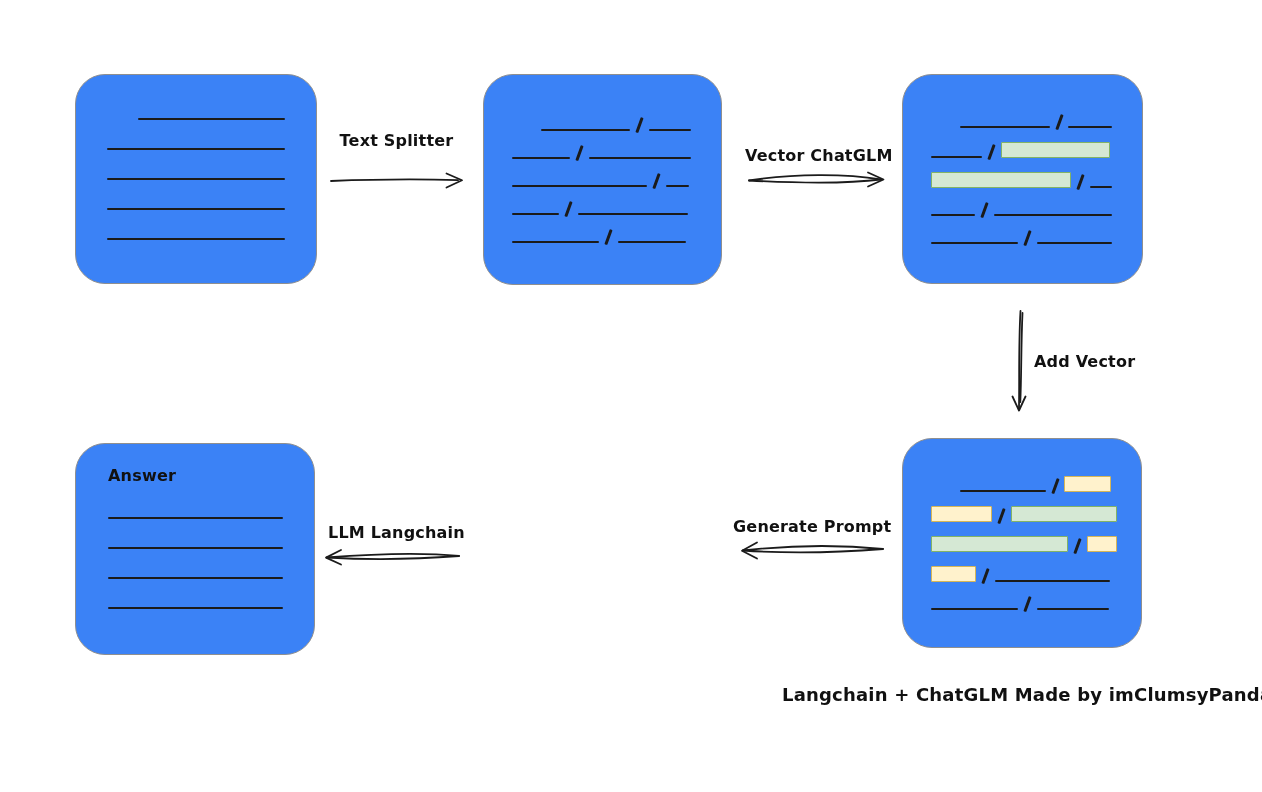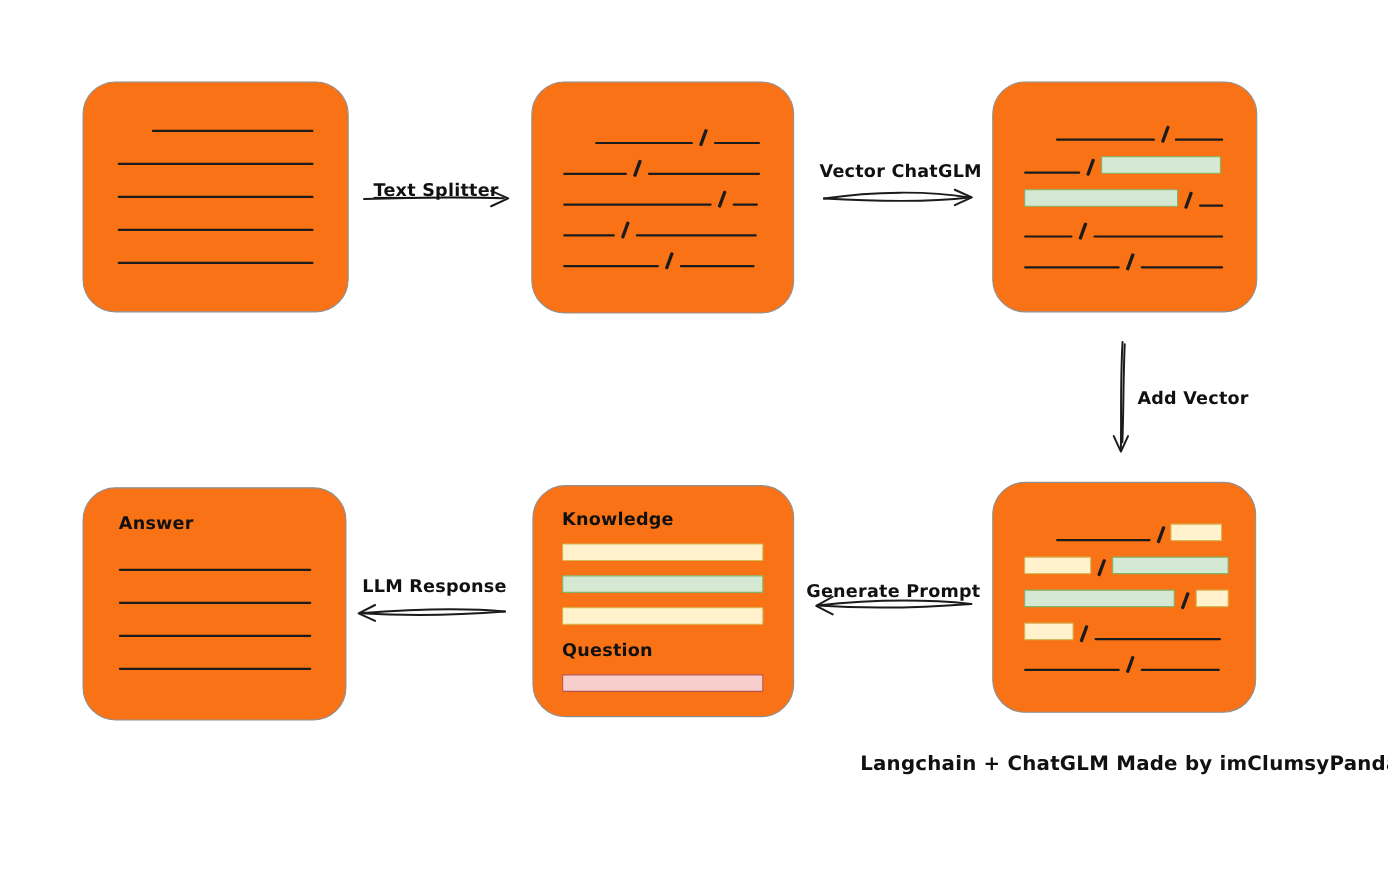--- a/index.html
+++ b/index.html
@@ -3,21 +3,21 @@
 <meta charset="utf-8">
 <style>
   html,body{margin:0;padding:0;background:#ffffff;}
   .canvas{
     position:relative;width:1262px;height:792px;background:#ffffff;overflow:hidden;
     font-family:"DejaVu Sans","Liberation Sans",sans-serif;color:#1b1b1b;
   }
   .arrows{position:absolute;left:0;top:0;width:1262px;height:792px;pointer-events:none;}
   .box{
     position:absolute;border:1px solid var(--box-border,#8f8f8f);
-    border-radius:30px;background:#f97316;box-sizing:border-box;
+    border-radius:30px;background:#3b82f6;box-sizing:border-box;
   }
   .box .rows{display:flex;flex-direction:column;height:100%;box-sizing:border-box;}
   .doc-box{left:75px;top:74px;width:242px;height:210px;}
   .doc-box .rows{justify-content:center;gap:28px;padding:0 31px;}
   .split-box{left:483px;top:74px;width:239px;height:211px;}
   .split-box .rows{justify-content:center;gap:14px;padding:0 30px 0 28px;}
   .vector-box{left:902px;top:74px;width:241px;height:210px;}
   .vector-box .rows{justify-content:center;gap:14px;padding:0 30px 0 28px;}
   .context-box{left:902px;top:438px;width:240px;height:210px;}
   .context-box .rows{justify-content:center;gap:14px;padding:0 30px 0 28px;}
@@ -38,24 +38,24 @@
   }
   .chip-green{background:var(--green-fill,#d5e8d4);border:1.5px solid var(--green-border,#82b366);}
   .chip-yellow{background:var(--yellow-fill,#fff2cc);border:1.5px solid var(--yellow-border,#d6b656);}
   .chip-red{background:var(--red-fill,#f8cecc);border:1.5px solid var(--red-border,#b85450);}
   .chip-full{width:100%;}
   .box-label{font-size:16px;font-weight:600;color:#111;line-height:19px;letter-spacing:.2px;}
   .arrow-label{
     position:absolute;font-size:16px;font-weight:600;color:#111;
     text-align:center;white-space:nowrap;letter-spacing:.2px;
   }
-  .lbl-text-splitter{left:330px;top:163px;width:133px;text-decoration:underline;}
+  .lbl-text-splitter{left:330px;top:131px;width:133px;}
   .lbl-vector-search{left:745px;top:146px;width:140px;}
   .lbl-add-context{left:1034px;top:352px;text-align:left;}
-  .lbl-generate-prompt{left:733px;top:528px;width:154px;}
+  .lbl-generate-prompt{left:733px;top:517px;width:154px;}
   .lbl-llm-response{left:328px;top:523px;width:134px;}
   .caption{
     position:absolute;left:782px;top:684px;font-size:18px;font-weight:600;
     color:#111;white-space:nowrap;letter-spacing:.2px;
   }
 </style>
 </head>
 <body>
 
 <div class="canvas">
@@ -190,30 +190,20 @@
           <span class="seg-line" style="width: 115px;"></span>
         </div>
         <div class="seg-row">
           <span class="seg-line" style="width: 87px;"></span>
           <span class="slash"></span>
           <span class="seg-line" style="width: 72px;"></span>
         </div>
       </div>
   </div>
 
-  <div class="box prompt-box">
-    <div class="rows">
-        <div class="box-label">Knowledge</div>
-        <div class="chip chip-full chip-yellow"></div>
-        <div class="chip chip-full chip-green"></div>
-        <div class="chip chip-full chip-yellow"></div>
-        <div class="box-label">Question</div>
-        <div class="chip chip-full chip-red"></div>
-      </div>
-  </div>
 
   <div class="box answer-box">
     <div class="rows">
         <div class="box-label">Answer</div>
         <div class="seg-row">
           <span class="seg-line" style="width: 178px;"></span>
         </div>
         <div class="seg-row">
           <span class="seg-line" style="width: 178px;"></span>
         </div>
@@ -223,17 +213,17 @@
         <div class="seg-row">
           <span class="seg-line" style="width: 178px;"></span>
         </div>
       </div>
   </div>
 
   <div class="arrow-label lbl-text-splitter">Text Splitter</div>
   <div class="arrow-label lbl-vector-search">Vector ChatGLM</div>
   <div class="arrow-label lbl-add-context">Add Vector</div>
   <div class="arrow-label lbl-generate-prompt">Generate Prompt</div>
-  <div class="arrow-label lbl-llm-response">LLM Response</div>
+  <div class="arrow-label lbl-llm-response">LLM Langchain</div>
 
   <div class="caption">Langchain + ChatGLM Made by imClumsyPanda</div>
 
 </div>
 
 </body></html>

